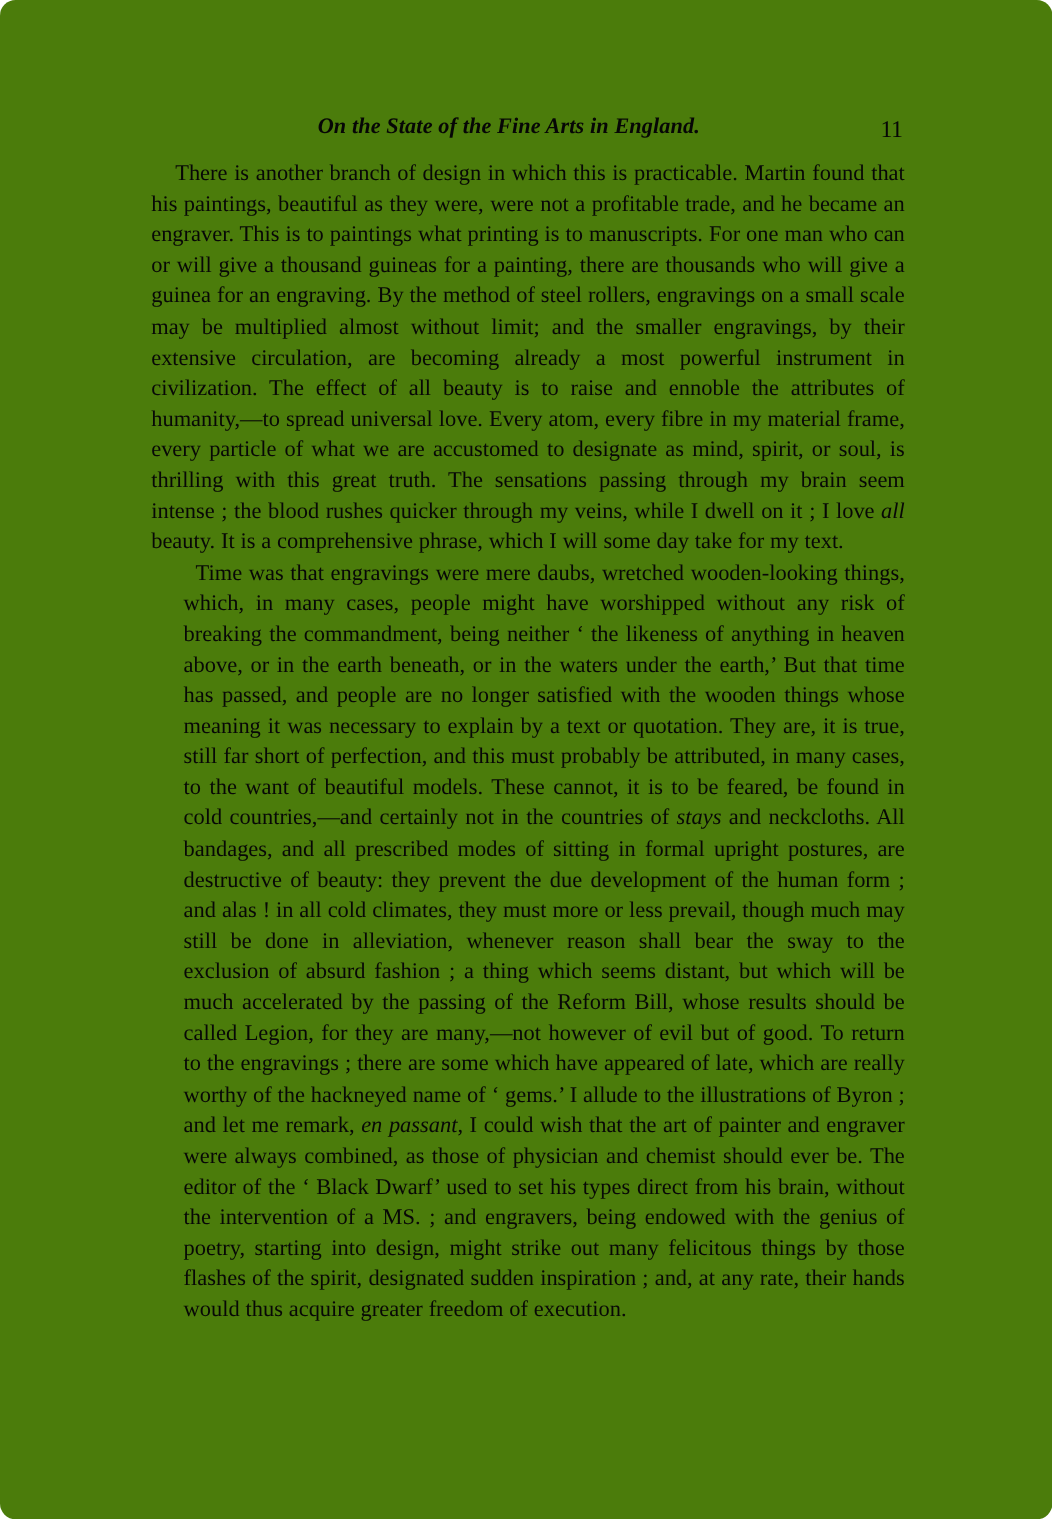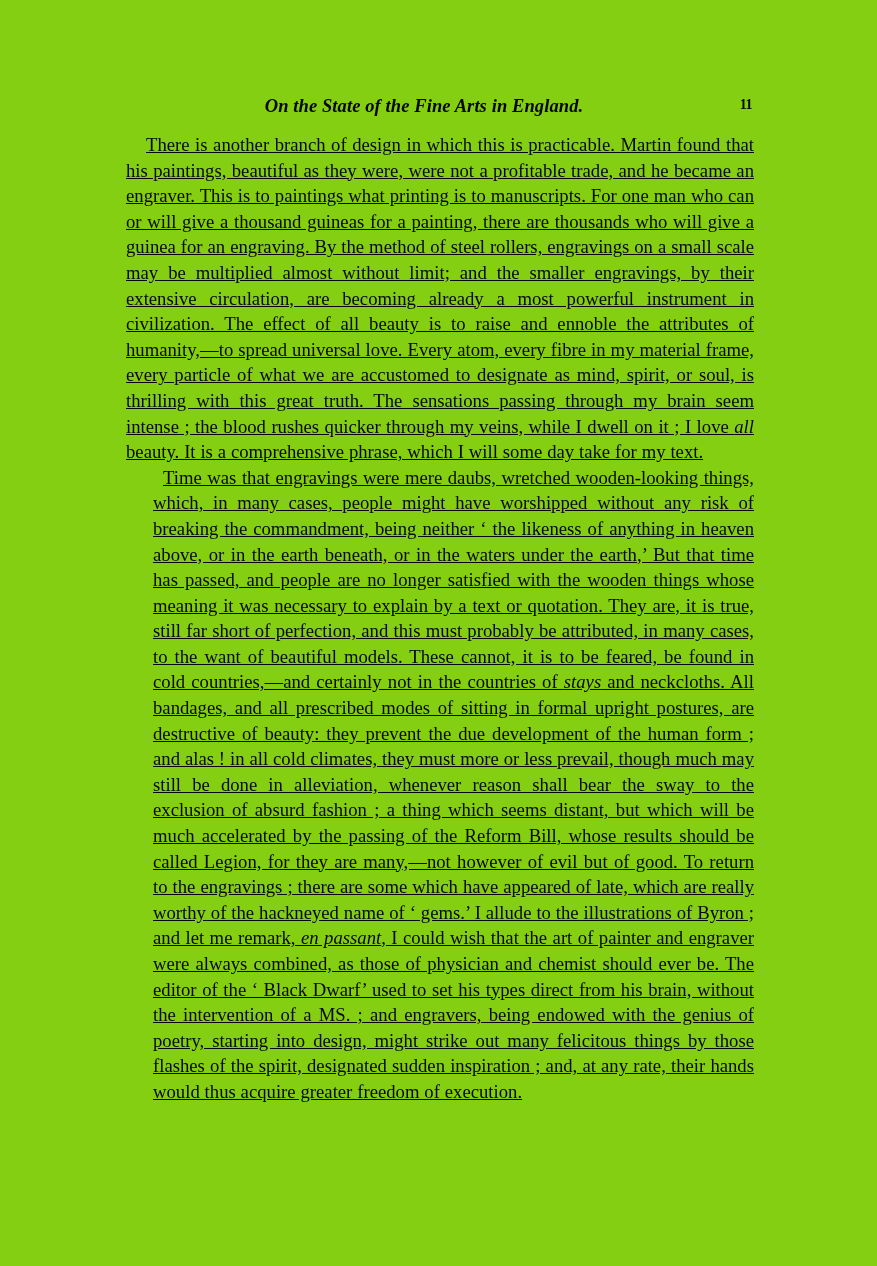--- a/index.html
+++ b/index.html
@@ -41,22 +41,22 @@
     letter-spacing: 0.1px;
     color: #0b0b0b;
     padding-right: 30px;
     white-space: nowrap;
   }
 
   .page-number {
     position: absolute;
     right: 0;
     top: 1px;
-    font-weight: bold;
-    font-size: 14px;
+    font-weight: normal;
+    font-size: 20px;
     letter-spacing: -0.5px;
     color: #0b0b0b;
   }
 
   
   .text-column {
     position: absolute;
     left: 126px;
     top: 132px;
     width: 628px;
@@ -64,21 +64,20 @@
 
   .body-paragraph {
     margin: 0;
     text-align: justify;
     text-justify: inter-word;
     font-size: 18.7px;
     line-height: 25.6px;
     color: #0c0c0c;
     word-spacing: 0.2px;
     hyphens: manual;
-    text-decoration: underline;
   }
 
   .body-paragraph.first {
     text-indent: 20px;
   }
 
   .body-paragraph.second {
     text-indent: 10px;
     margin-left: 27px;
   }
@@ -88,21 +87,21 @@
   }
 
   
   .page {
     filter: contrast(1.04);
   }
 </style>
 </head>
 <body>
 
-<div class="page" style="background: #84cc16; color: rgb(12, 12, 12);">
+<div class="page" style="background: #4d7c0f; color: rgb(12, 12, 12); border-radius: 13px;">
 
   <div class="running-head">
     <div class="running-head-title">On the State of the Fine Arts in England.</div>
     <div class="page-number">11</div>
   </div>
 
   <div class="text-column">
     <p class="body-paragraph first">There is another branch of design in which this is practicable. Martin found that his paintings, beautiful as they were, were not a profitable trade, and he became an engraver. This is to paintings what printing is to manuscripts. For one man who can or will give a thousand guineas for a painting, there are thousands who will give a guinea for an engraving. By the method of steel rollers, engravings on a small scale may be multiplied almost without limit; and the smaller engravings, by their extensive circulation, are becoming already a most powerful instrument in civilization. The effect of all beauty is to raise and ennoble the attributes of humanity,—to spread universal love. Every atom, every fibre in my material frame, every particle of what we are accustomed to designate as mind, spirit, or soul, is thrilling with this great truth. The sensations passing through my brain seem intense ; the blood rushes quicker through my veins, while I dwell on it ; I love <em>all</em> beauty. It is a comprehensive phrase, which I will some day take for my text.</p>
     <p class="body-paragraph second">Time was that engravings were mere daubs, wretched wooden-looking things, which, in many cases, people might have worshipped without any risk of breaking the commandment, being neither ‘ the likeness of anything in heaven above, or in the earth beneath, or in the waters under the earth,’ But that time has passed, and people are no longer satisfied with the wooden things whose meaning it was necessary to explain by a text or quotation. They are, it is true, still far short of perfection, and this must probably be attributed, in many cases, to the want of beautiful models. These cannot, it is to be feared, be found in cold countries,—and certainly not in the countries of <em>stays</em> and neckcloths. All bandages, and all prescribed modes of sitting in formal upright postures, are destructive of beauty: they prevent the due development of the human form ; and alas ! in all cold climates, they must more or less prevail, though much may still be done in alleviation, whenever reason shall bear the sway to the exclusion of absurd fashion ; a thing which seems distant, but which will be much accelerated by the passing of the Reform Bill, whose results should be called Legion, for they are many,—not however of evil but of good. To return to the engravings ; there are some which have appeared of late, which are really worthy of the hackneyed name of ‘ gems.’ I allude to the illustrations of Byron ; and let me remark, <em>en passant</em>, I could wish that the art of painter and engraver were always combined, as those of physician and chemist should ever be. The editor of the ‘ Black Dwarf’ used to set his types direct from his brain, without the intervention of a MS. ; and engravers, being endowed with the genius of poetry, starting into design, might strike out many felicitous things by those flashes of the spirit, designated sudden inspiration ; and, at any rate, their hands would thus acquire greater freedom of execution.</p>
   </div>

